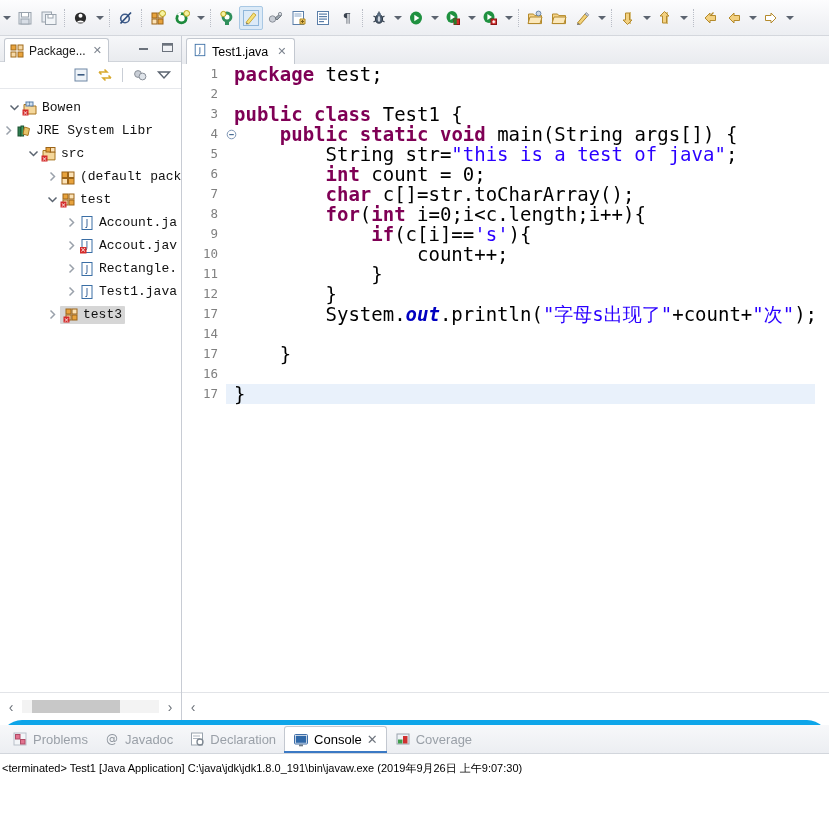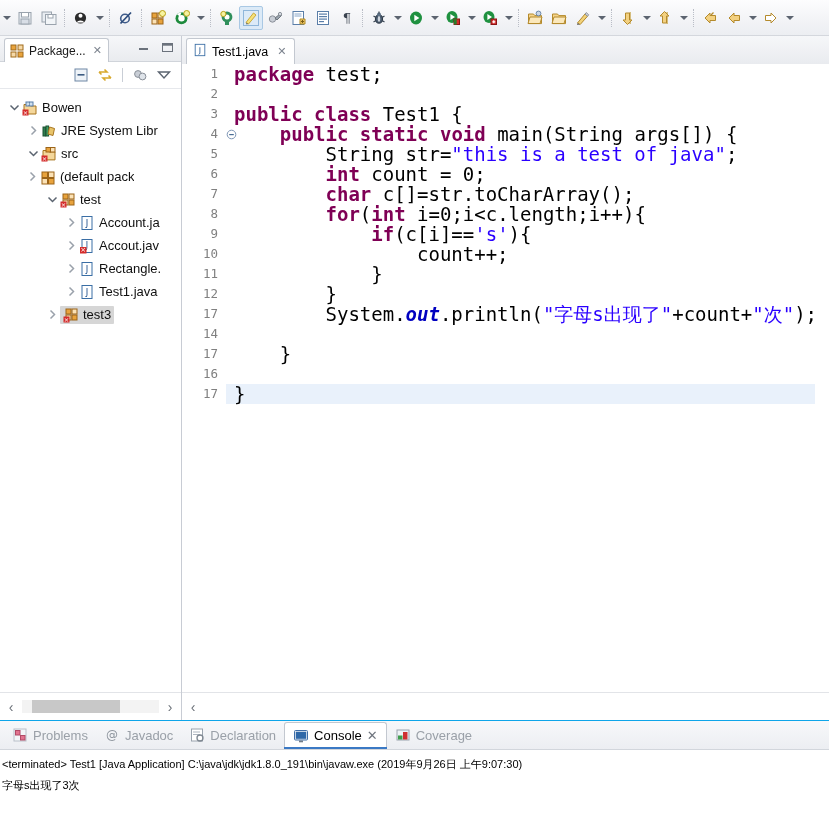--- a/index.html
+++ b/index.html
@@ -64,21 +64,21 @@
   .lp-tb-sep { width:1px; height:14px; background:#c9ced6; margin:0 2px; }
 
   .tree { position:absolute; top:54px; left:0; right:0; bottom:30px;
           overflow:hidden; padding-top:6px; }
   .trow { display:flex; align-items:center; height:23px; white-space:nowrap;
           font-size:13px; color:#101010; }
   .trow .tw { display:inline-block; width:16px; height:16px; flex:0 0 16px;
               display:flex; align-items:center; justify-content:center; }
   .trow .ticon { width:16px; height:16px; flex:0 0 16px; margin-right:4px;
                  display:flex; align-items:center; justify-content:center; }
-  .trow .tlabel { overflow:hidden; }
+  .trow .tlabel { overflow:hidden;font-family:Liberation Mono, monospace; }
   .trow.selected .tlabel-wrap { background:#d6d6d6; padding:1px 3px; border-radius:1px; }
 
   .lp-hscroll {
     position:absolute; left:0; bottom:0; width:181px; height:28px;
     background:#fff; border-top:1px solid #e2e4e8;
     display:flex; align-items:center;
   }
   .hs-arrow { width:22px; height:26px; display:flex; align-items:center; justify-content:center;
               color:#6a7078; font-size:14px; }
   .hs-track { flex:1; height:13px; background:#f3f3f3; position:relative; }
@@ -118,21 +118,21 @@
   .cline.current { background:#e9f1fb; }
   .kw { color:#7f0055; font-weight:bold; }
   .str { color:#2a00ff; }
   .fld { color:#0000c0; font-style:italic; font-weight:bold; }
   .ed-hscroll { position:absolute; left:0; bottom:0; right:0; height:28px;
      background:#fff; border-top:1px solid #e2e4e8; display:flex; align-items:center; }
 
   
   .bottom {
     position:absolute; left:0; top:720px; width:829px; height:119px;
-    background:#fff; border-top:1px solid #0ea5e9;
+    background:#fff; border-top:5px solid #0ea5e9;border-radius:22px;
   }
   .bt-tabbar { position:relative; height:29px;
     background: linear-gradient(#f7f8fa,#eceef2); border-bottom:1px solid #d2d6dc;
     display:flex; align-items:center; gap:0; padding-left:4px; }
   .bt-tab { display:flex; align-items:center; gap:5px; height:27px;
     padding:0 8px; font-size:13px; color:#9aa0a8; }
   .bt-tab.active { background:#fff; color:#000; border:1px solid #c3c8d0;
     border-bottom:none; border-radius:3px 3px 0 0; font-weight:normal; }
   .bt-tab.active .x { color:#6f757e; }
   .bt-underline { position:absolute; bottom:0; height:2px; background:#3b79c4; }
@@ -461,21 +461,21 @@
                 <path d="M2 4.5 h5.5 l1 1.5 h5.5 v8 h-12z" fill="#f4d79b" stroke="#a8751f"></path>
                 <rect x="4" y="2" width="7" height="4" fill="#cfe0ef" stroke="#5a7ea8"></rect>
                 <text x="7.5" y="5.4" font-size="4.6" text-anchor="middle" fill="#2d5580" font-family="DejaVu Sans, sans-serif">J</text>
                 <rect x="0.5" y="9.5" width="6" height="6" fill="#d42b2b"></rect>
                 <text x="3.5" y="14.6" font-size="6.5" text-anchor="middle" fill="#fff" font-family="DejaVu Sans, sans-serif">×</text>
               </svg>
             </span>
             <span class="tlabel">Bowen</span>
           </span>
         </div>
-        <div class="trow" style="padding-left:25px">
+        <div class="trow" style="">
           <span class="tw">
             <svg width="11" height="11" viewBox="0 0 11 11">
               <path d="M3.5 1.5 L7.5 5.5 L3.5 9.5" fill="none" stroke="#9aa1ab" stroke-width="1.5"></path>
             </svg>
           </span>
           <span class="tlabel-wrap" style="display:flex;align-items:center;">
             <span class="ticon">
               <svg class="tb-ico" width="16" height="16" viewBox="0 0 16 16">
                 <rect x="2" y="4" width="2.6" height="9" fill="#2e7d4f" stroke="#1d5233"></rect>
                 <rect x="5" y="3" width="2.6" height="10" fill="#3f9e63" stroke="#1d5233"></rect>
@@ -497,21 +497,21 @@
                 <path d="M2 4.5 h5 l1 1.4 h6 v8 h-12z" fill="#f4d79b" stroke="#a8751f"></path>
                 <rect x="5" y="1.5" width="4.5" height="4.5" fill="#e8a33d" stroke="#9c6418"></rect>
                 <rect x="9.5" y="1.5" width="4.5" height="4.5" fill="#fbe2b6" stroke="#9c6418"></rect>
                 <rect x="0.5" y="9.5" width="6" height="6" fill="#d42b2b"></rect>
                 <text x="3.5" y="14.6" font-size="6.5" text-anchor="middle" fill="#fff" font-family="DejaVu Sans, sans-serif">×</text>
               </svg>
             </span>
             <span class="tlabel">src</span>
           </span>
         </div>
-        <div class="trow" style="padding-left:24px">
+        <div class="trow" style="padding-left:44px">
           <span class="tw">
             <svg width="11" height="11" viewBox="0 0 11 11">
               <path d="M3.5 1.5 L7.5 5.5 L3.5 9.5" fill="none" stroke="#9aa1ab" stroke-width="1.5"></path>
             </svg>
           </span>
           <span class="tlabel-wrap" style="display:flex;align-items:center;">
             <span class="ticon">
               <svg class="tb-ico" width="16" height="16" viewBox="0 0 16 16">
                 <rect x="2" y="3" width="5.5" height="5.5" fill="#e8a33d" stroke="#9c6418"></rect>
                 <rect x="8.5" y="3" width="5.5" height="5.5" fill="#fbe2b6" stroke="#9c6418"></rect>
@@ -757,17 +757,16 @@
               <rect x="3" y="8.5" width="4.5" height="4" fill="#3f9e4d"></rect>
               <rect x="8" y="5" width="4.5" height="7.5" fill="#cf3030"></rect>
             </svg>
           </span>
           <span>Coverage</span>
         </div>
         <div class="bt-underline" style="left: 284px; width: 103px; background: rgb(59, 121, 196);"></div>
       </div>
     <div class="bt-content">
       <div class="bt-line mono">&lt;terminated&gt; Test1 [Java Application] C:\java\jdk\jdk1.8.0_191\bin\javaw.exe (2019年9月26日 上午9:07:30)</div>
-      <div class="bt-line mono">字母s出现了3次</div>
     </div>
   </div>
 
 </div>
 
 </body></html>

